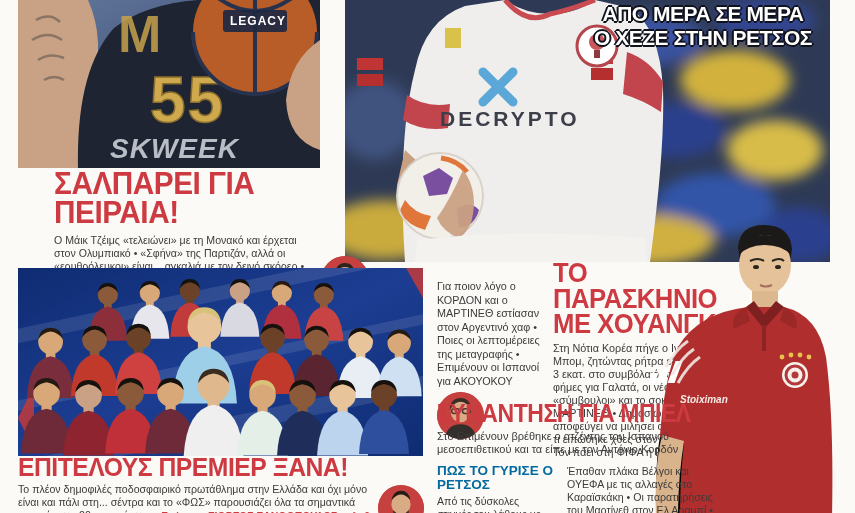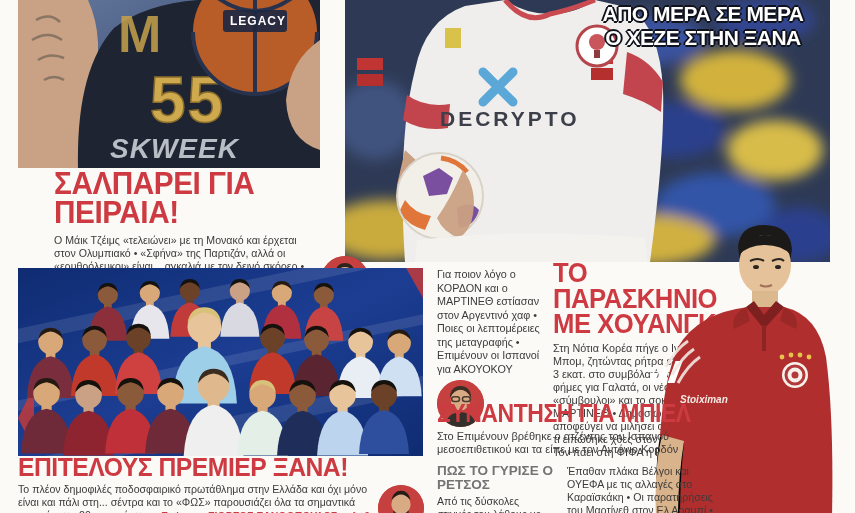--- a/index.html
+++ b/index.html
@@ -8,21 +8,21 @@
   .photo svg{display:block;}
 
   
   .hl{color:#cd3a41;font-weight:800;letter-spacing:-0.5px;line-height:0.95;margin:0;}
   .hl-xl{font-size:31px;transform:scaleX(.96);transform-origin:left;}
   .hl-lg{font-size:27px;transform:scaleX(.95);transform-origin:left;}
   .hl-md{font-size:25px;transform:scaleX(.92);transform-origin:left;}
 
   .body-txt{color:#3d3b3a;font-size:10.6px;line-height:13px;margin:4px 0 0 0;}
   .byline{color:#cd3a41;font-weight:700;font-size:10.5px;margin-top:3px;}
-  .blue-head{color:#737373;font-weight:800;font-size:13.5px;line-height:14px;margin:0 0 3px 0;}
+  .blue-head{color:#0369a1;font-weight:800;font-size:13.5px;line-height:14px;margin:0 0 3px 0;}
 
   .avatar{border-radius:50%;background:#c5403e;overflow:hidden;flex:0 0 auto;}
   .avatar svg{display:block;}
 
   
   .banner{position:absolute;top:2px;right:8px;width:238px;text-align:center;
     color:#fff;font-weight:700;font-size:21px;line-height:24px;letter-spacing:-0.5px;
     text-shadow:-2px 0 0 #10131c,2px 0 0 #10131c,0 -2px 0 #10131c,0 2px 0 #10131c,1px 1px 0 #10131c,-1px -1px 0 #10131c;}
 
   .abs{position:absolute;}
@@ -132,21 +132,21 @@
         <circle cx="95" cy="196" r="43" fill="none" stroke="#d8d2c8" stroke-width="2"></circle>
       </g>
 
       <path d="M118 170 q14 18 10 44 q-2 16 -14 24 q-16 -6 -22 -20 q14 -20 26 -48" fill="#caa083" opacity=".95"></path>
 
       <path d="M70 262 L72 240 Q170 228 300 238 L302 262 Z" fill="#f4f2ef"></path>
     </svg>
 
     <div class="banner">
       <div>ΑΠΟ ΜΕΡΑ ΣΕ ΜΕΡΑ</div>
-      <div>Ο ΧΕΖΕ ΣΤΗΝ ΞΑΝΑ</div>
+      <div>Ο ΧΕΖΕ ΣΤΗΝ ΡΕΤΣΟΣ</div>
     </div>
   </div>
 
   <div class="abs" style="left:18px;top:169px;width:318px;margin-left:36px;">
     <h1 class="hl hl-xl">ΣΑΛΠΑΡΕΙ ΓΙΑ ΠΕΙΡΑΙΑ!</h1>
     <div class="row" style="margin-top:2px;">
       <p class="body-txt" style="width:262px;">Ο Μάικ Τζέιμς «τελειώνει» με τη Μονακό και έρχεται στον Ολυμπιακό • «Σφήνα» της Παρτιζάν, αλλά οι «ερυθρόλευκοι» είναι... αγκαλιά με τον δεινό σκόρερ • Η... πρόκληση του Μπαρτζώκα να τον βάλει στο καλούπι της ομάδας</p>
       <div class="avatar" style="width:48px;height:48px;margin-left:5px;margin-top:26px;">
         <svg width="48" height="48" viewBox="0 0 48 48">
             <circle cx="24" cy="24" r="24" fill="#c5403e"></circle>
@@ -313,21 +313,21 @@
             <rect x="23" y="26" width="10" height="10" fill="#6b4228"></rect>
             <path d="M3 78 Q5 38 28 34 Q51 38 53 78 Z" fill="#2e4f9e"></path>
             <circle cx="28" cy="19" r="13" fill="#6b4228"></circle>
             <path d="M15 16 Q17 4 28 4 Q39 4 41 16 Q36 9 28 8 Q20 9 15 16 Z" fill="#15110d"></path>
           </g>
         </g>
     </svg>
   </div>
 
   <div class="abs" style="left:437px;top:268px;width:116px;">
-    <p class="body-txt" style="margin-top:0;font-size:10.8px;line-height:13.5px;">Για ποιον λόγο ο ΚΟΡΔΟΝ και ο ΜΑΡΤΙΝΕΘ εστίασαν στον Αργεντινό χαφ • Ποιες οι λεπτομέρειες της μεταγραφής • Επιμένουν οι Ισπανοί για ΑΚΟΥΟΚΟΥ</p>
+    <p class="body-txt" style="margin-top:12px;font-size:10.8px;line-height:13.5px;">Για ποιον λόγο ο ΚΟΡΔΟΝ και ο ΜΑΡΤΙΝΕΘ εστίασαν στον Αργεντινό χαφ • Ποιες οι λεπτομέρειες της μεταγραφής • Επιμένουν οι Ισπανοί για ΑΚΟΥΟΚΟΥ</p>
     <div class="row" style="margin-top:4px;align-items:flex-end;">
       <div class="avatar" style="width:47px;height:47px;">
         <svg width="47" height="47" viewBox="0 0 48 48">
             <circle cx="24" cy="24" r="24" fill="#c5403e"></circle>
             <ellipse cx="24" cy="20" rx="10" ry="11" fill="#d8ab85"></ellipse>
             <path d="M13 18 Q14 6 24 6 Q34 6 35 18 Q30 10 24 10 Q18 10 13 18 Z" fill="#3a2d24"></path>
             <rect x="15" y="17" width="8" height="5" rx="2.5" fill="none" stroke="#4a3b30" stroke-width="1.5"></rect>
             <rect x="26" y="17" width="8" height="5" rx="2.5" fill="none" stroke="#4a3b30" stroke-width="1.5"></rect>
             <path d="M8 48 Q10 33 24 33 Q38 33 40 48 Z" fill="#33302c"></path>
           </svg>

